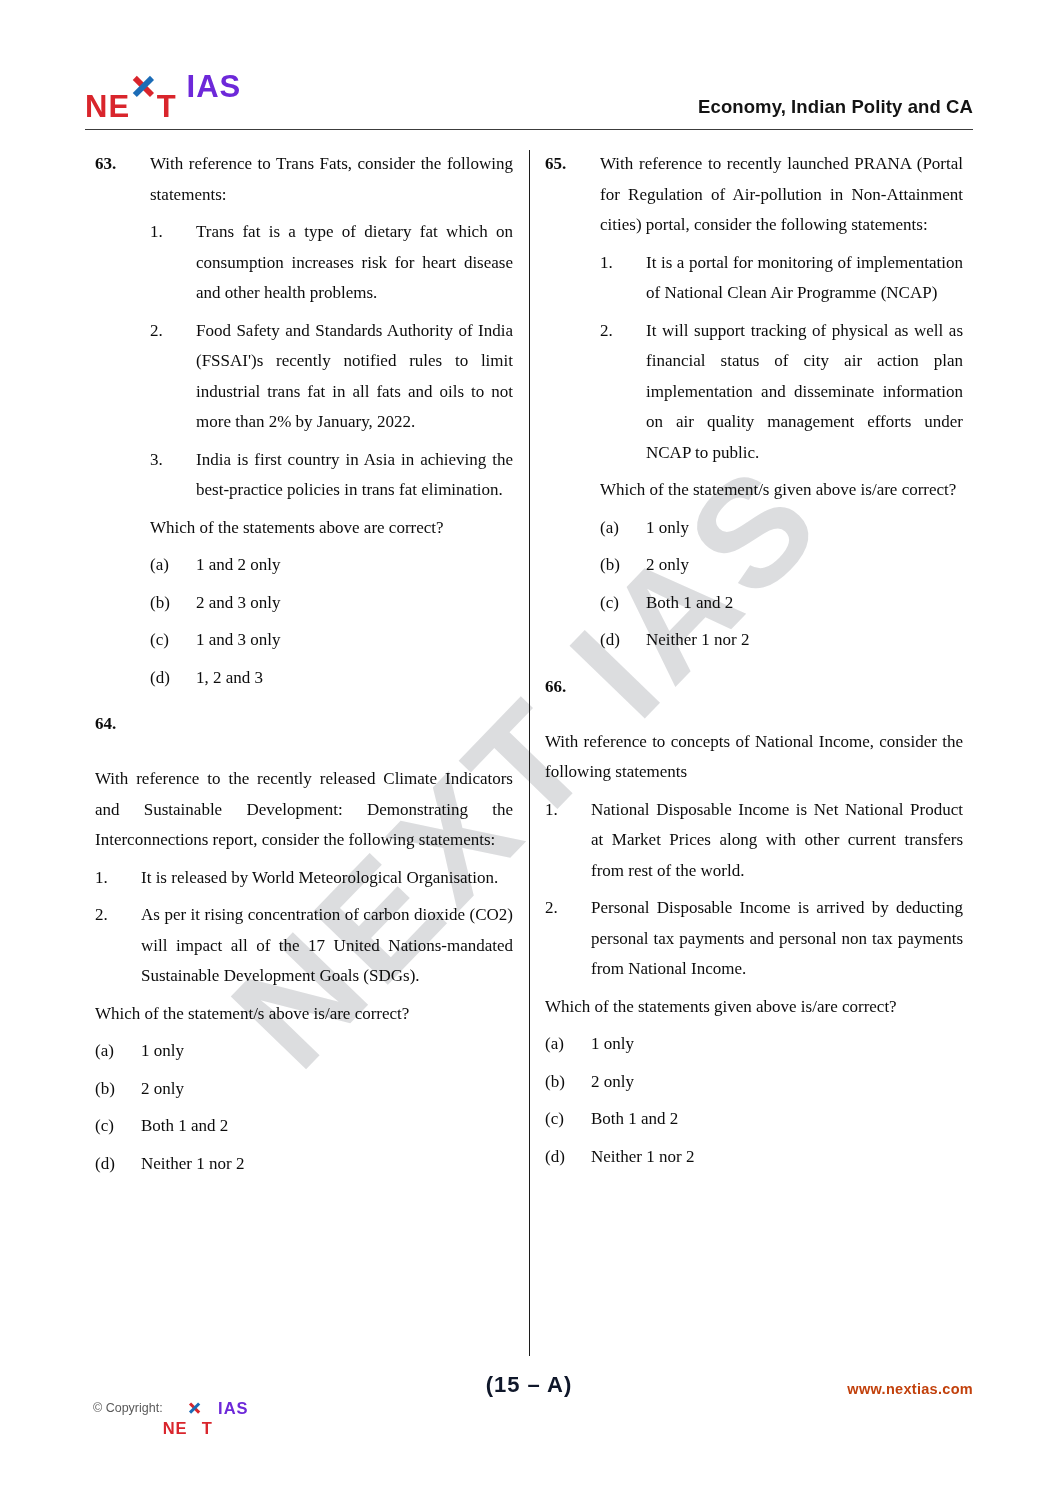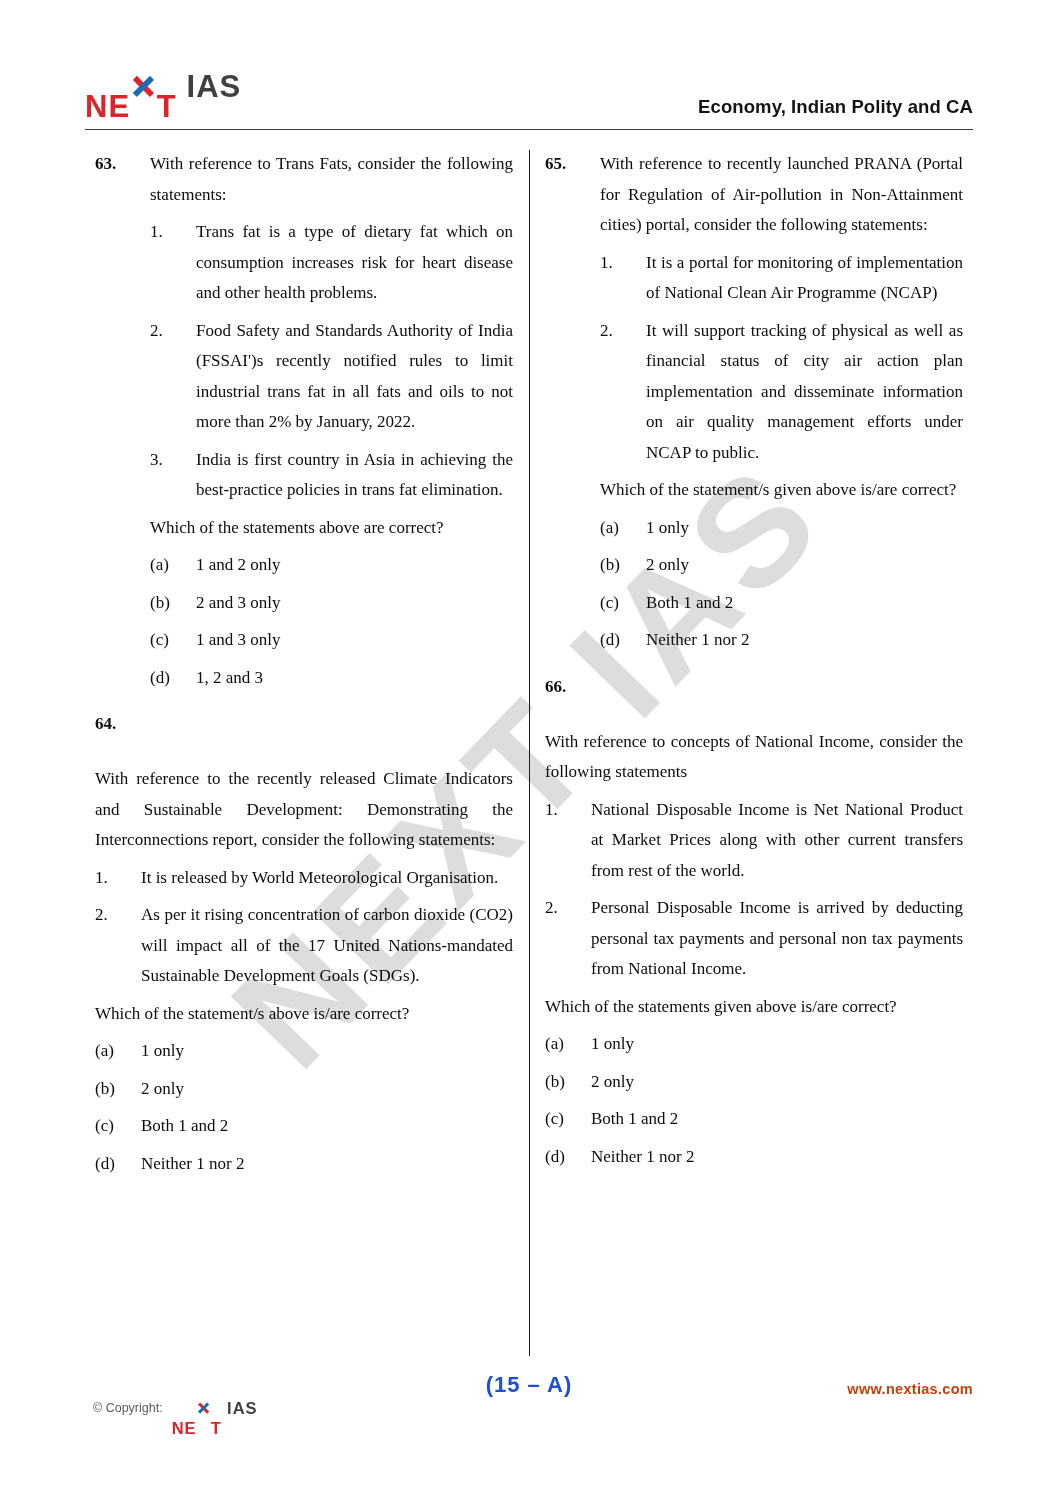--- a/index.html
+++ b/index.html
@@ -14,21 +14,21 @@
     transform:translate(-50%,-50%) rotate(-46deg);
     font-family:"Liberation Sans", sans-serif; font-weight:bold;
     font-size:152px; letter-spacing:8px; white-space:nowrap;
     color:rgba(168,171,176,0.40); z-index:0; user-select:none;
   }
   
   .header { position:absolute; left:85px; width:888px; top:84px; height:46px; z-index:2; }
   .logo { display:inline-flex; align-items:center; font-family:"Liberation Sans", sans-serif; font-weight:800; letter-spacing:1px; line-height:1; }
   .logo-header { font-size:31px; position:absolute; left:0; bottom:8px; }
   .logo .lg-red  { color:#d9252c;margin-top:40px; }
-  .logo .lg-blue { color:#404040;text-align:right; }
+  .logo .lg-blue { color:#6d28d9;text-align:right; }
   .logo .lg-gap  { display:inline-block; width:0.32em; }
   .x-icon { display:inline-block; width:0.80em; height:0.74em; margin:0 0.03em; }
   .x-icon svg { width:100%; height:100%; display:block; }
   .subject {
     position:absolute; right:0; bottom:12px;
     font-family:"Liberation Sans", sans-serif; font-weight:600;
     font-size:18.5px; color:#141414; letter-spacing:0.1px;
   }
   .header-rule { position:absolute; left:85px; top:129px; width:888px; height:0; border-top:1.7px solid #3c3c3c; z-index:2; }
   
@@ -43,27 +43,27 @@
   .intro { text-align:justify; }
   .srow { display:flex; margin-top:7px; }
   .snum { flex:0 0 46px; }
   .stext { flex:1; text-align:justify; }
   .stem { margin-top:7px; text-align:justify; }
   .orow { display:flex; margin-top:7px; }
   .olabel { flex:0 0 46px; }
   .otext { flex:1; }
   
   .footer { position:absolute; left:85px; width:888px; top:1371px; height:38px; z-index:2; }
-  .f-left { position:absolute; left:8px; top:9px; display:flex; align-items:center; gap:9px; }
+  .f-left { position:absolute; left:8px; top:9px; display:flex; align-items:center; }
   .copyright { font-family:"Liberation Sans", sans-serif; font-size:12.5px; color:#5a5a5a; }
   .logo-footer { font-size:16.5px; }
   .f-center {
     position:absolute; left:50%; transform:translateX(-50%); top:1px;
     font-family:"Liberation Sans", sans-serif; font-weight:bold;
-    font-size:22px; color:#1d4ed8; letter-spacing:1px;
+    font-size:22px; color:#0f172a; letter-spacing:1px;
   }
   .f-right {
     position:absolute; right:0; top:10px;
     font-family:"Liberation Sans", sans-serif; font-weight:bold;
     font-size:14.5px; color:#c2410c; letter-spacing:0.3px;
   }
 </style>
 </head>
 <body>
 

